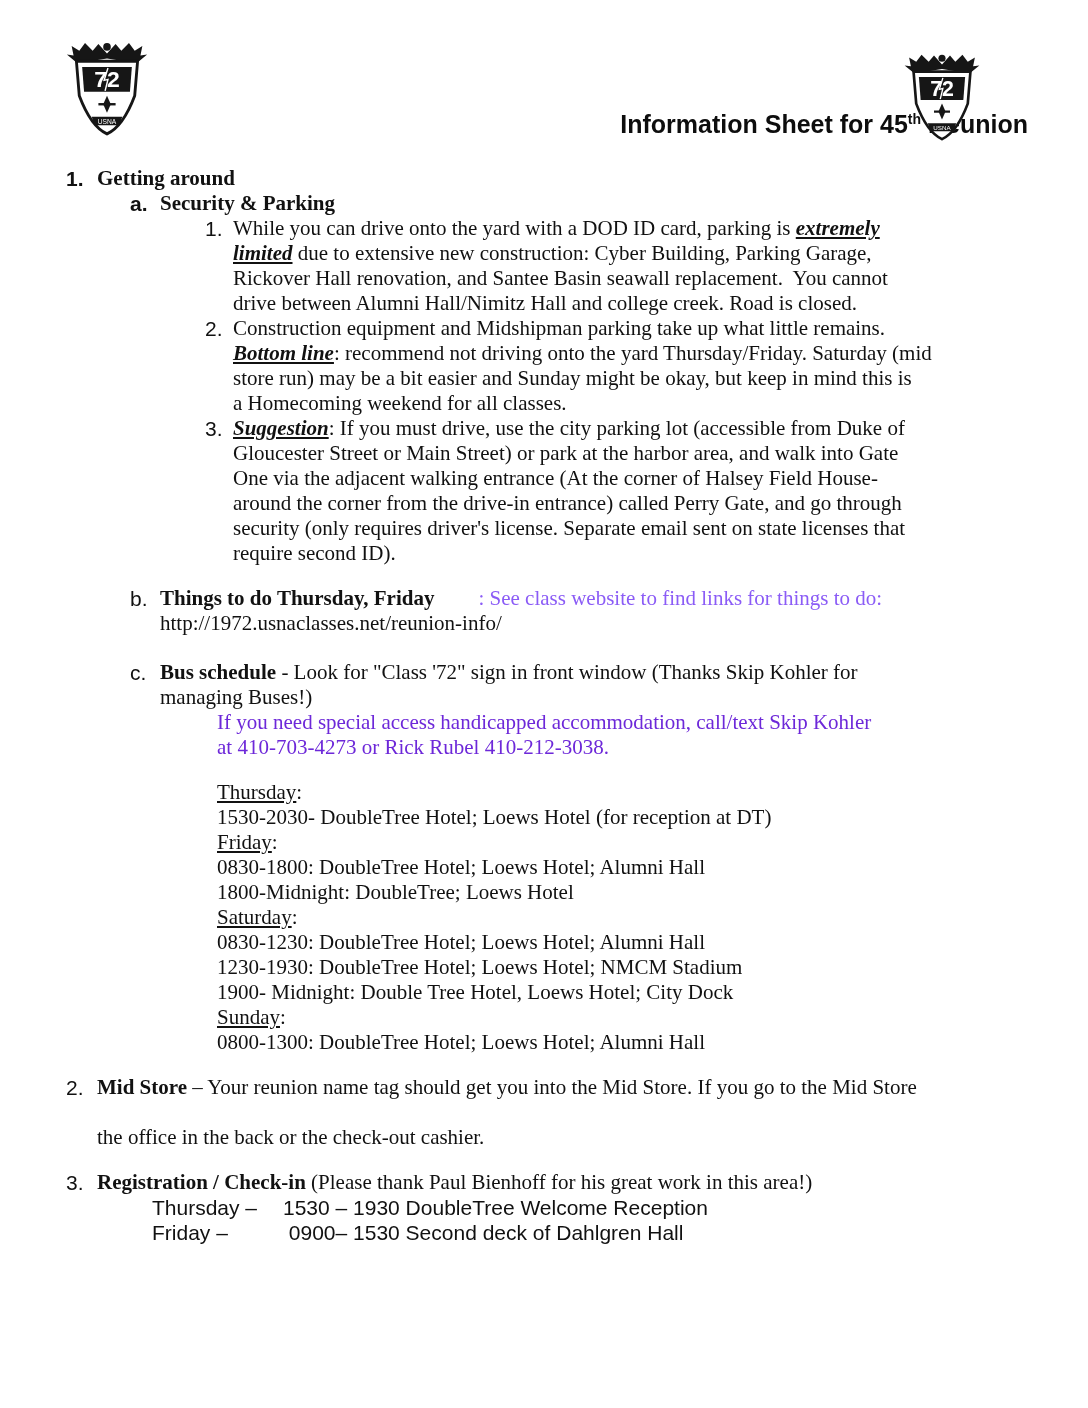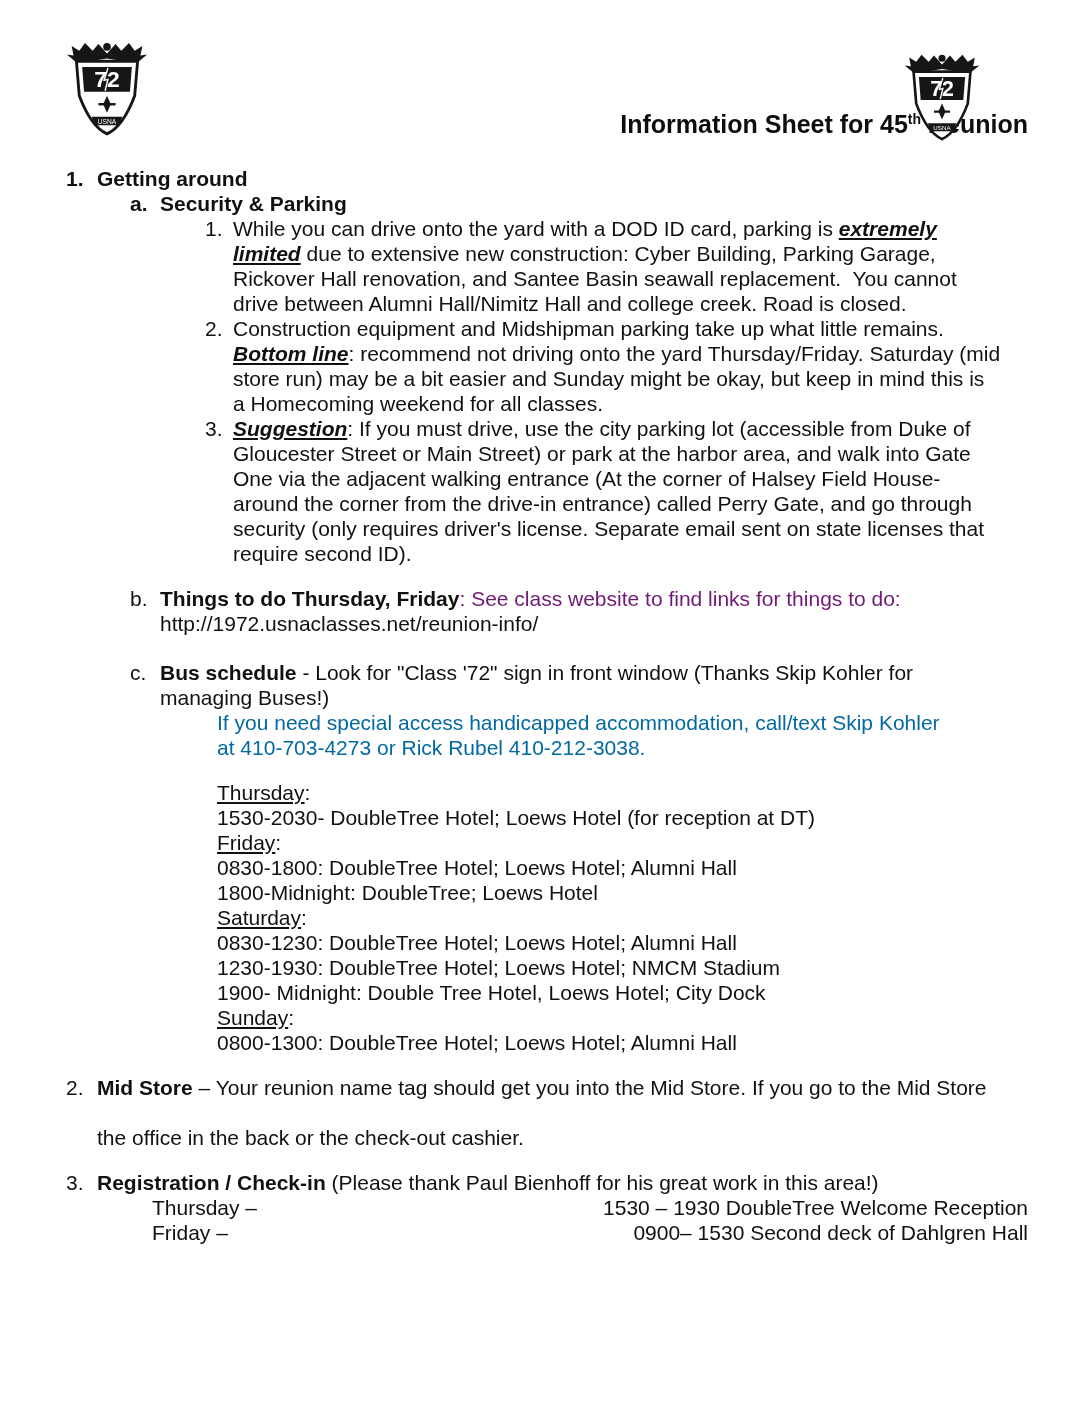--- a/index.html
+++ b/index.html
@@ -34,36 +34,36 @@
   .row { display: flex; align-items: flex-start; }
   .marker { white-space: pre; }
   .m1 { flex: 0 0 31px; }
   .m2 { flex: 0 0 30px; }
   .m3 { flex: 0 0 28px; }
   .ind2 { margin-left: 64px; }   
   .ind3 { margin-left: 139px; }  
   .indc { margin-left: 151px; }  
 
   .bold { font-weight: 700; }
-  .body { white-space: pre; }
+  .body { white-space: pre; font-family: Liberation Serif, serif; }
   .rt-b { font-weight: 700; text-align: center; }
   .rt-i { font-style: italic; }
   .rt-u { text-decoration: underline; }
-  .rt-m { color: #701a75; }
-  .muted { color: #0369a1; }
+  .rt-m { color: #8b5cf6; margin-left: 44px; }
+  .muted { color: #6d28d9; }
 
   .mt-s1 { margin-top: 22px; }
   .mt-b  { margin-top: 20px; }
   .mt-c  { margin-top: 24px; }
   .mt-sched { margin-top: 20px; }
   .mt-s2 { margin-top: 20px; }
   .mt-s3 { margin-top: 20px; }
 
   .reg-label { margin-left: 29px; white-space: pre; }   
-  .reg-row   { margin-left: 86px; display: flex; justify-content: space-between; }      
+  .reg-row   { margin-left: 86px; display: flex; }      
   .reg-day   { flex: 0 0 131px; white-space: pre; }
   .reg-time  { white-space: pre; }
   .also-line { margin-left: 54px; white-space: pre; }   
 </style>
 </head>
 <body>
 
 <div class="page">
 
   <svg class="crest left" viewBox="0 0 90 104">

